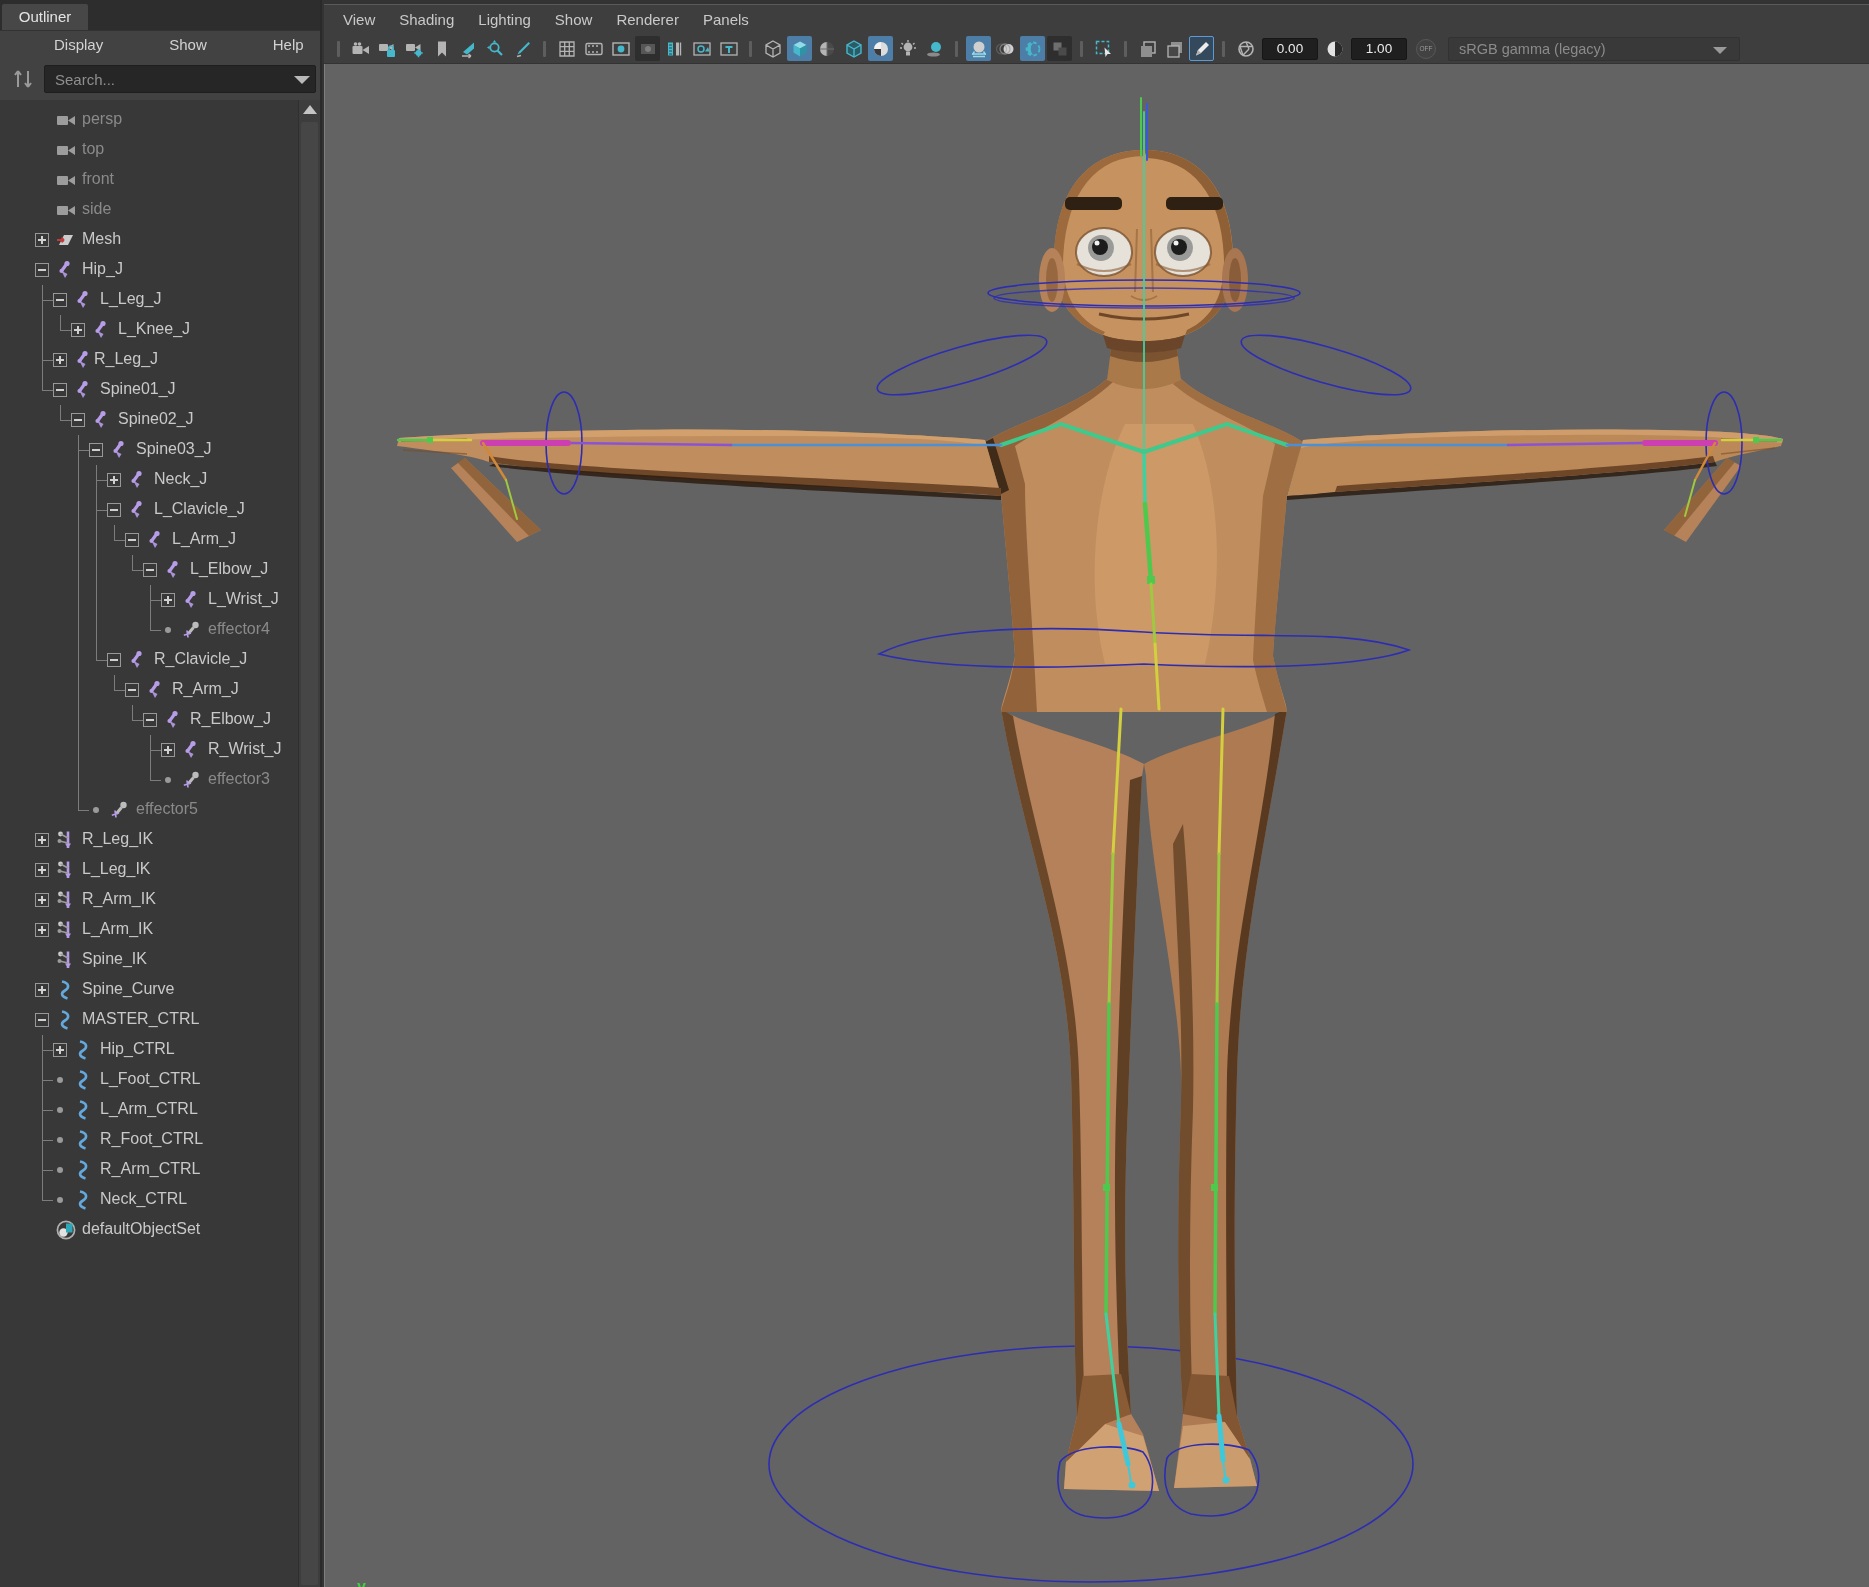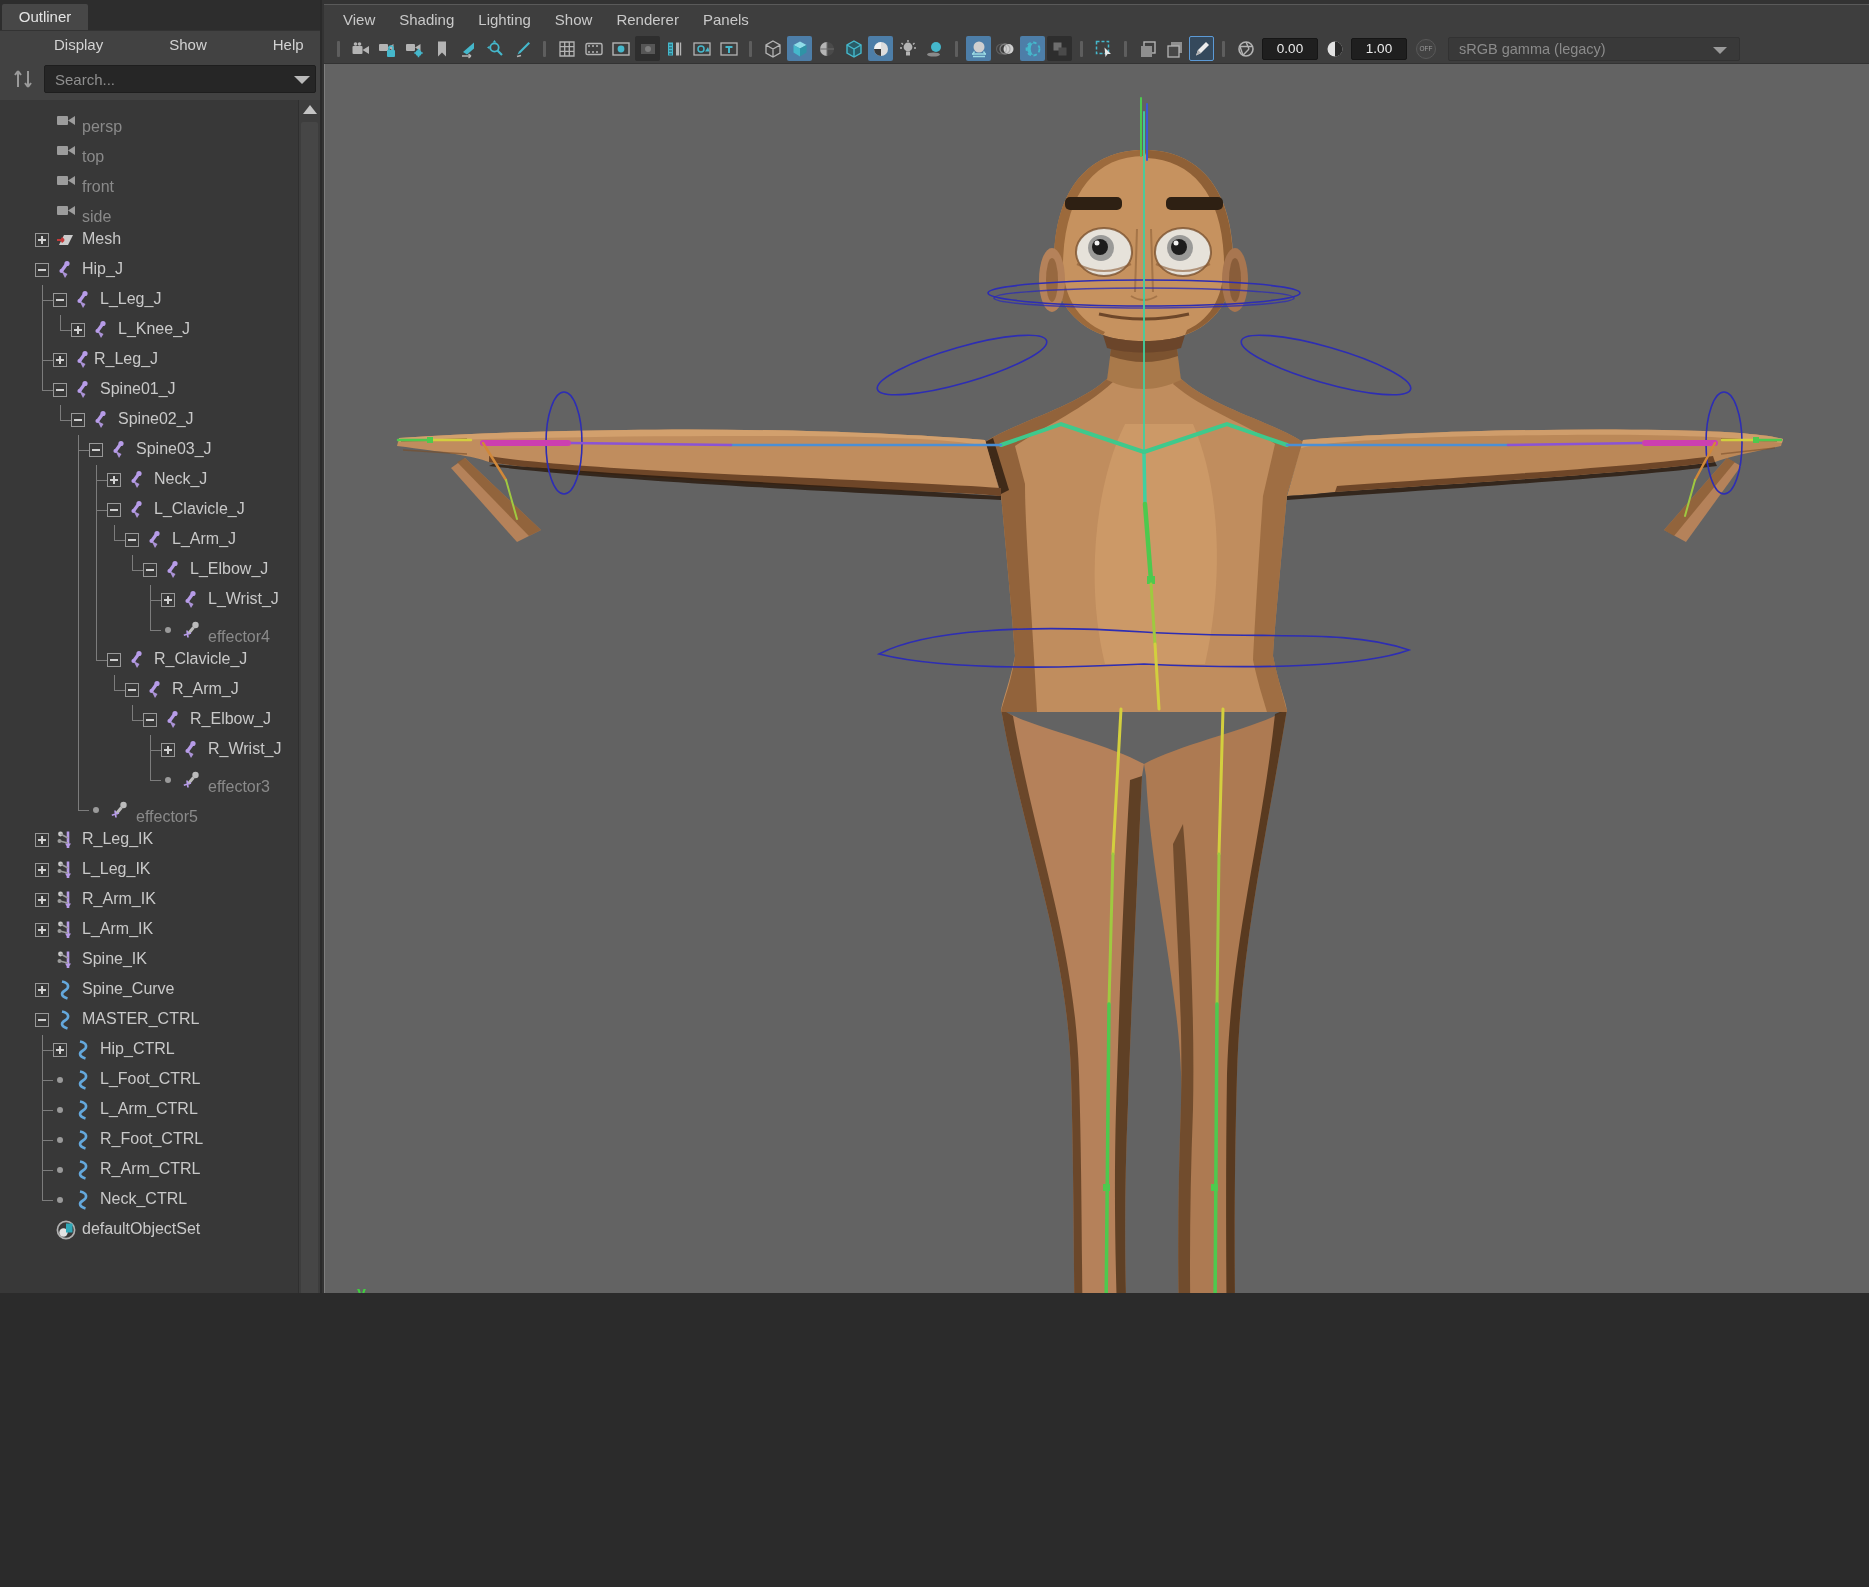--- a/index.html
+++ b/index.html
@@ -1,35 +1,35 @@
 <!DOCTYPE html>
 <html style="--accent_teal: #45b8cc; --icon_gray: #b4b4b4; --active_blue: #4d7ea8; --viewport_bg: #636363; --control_blue: #2d2db4; --joint_lavender: #b79ce8; --curve_blue: #64a8dc; --skin: #bf8b5c; --skin_light: #d5a673; --skin_dark: #7a5130; --skin_shadow: #46301c; --jt_green: #4ec94e; --jt_ygreen: #9fc940; --jt_yellow: #d3cf3e; --jt_teal: #3fd0a0; --jt_cyan: #3fc8da; --jt_blue: #4b8fd4; --jt_purple: #8a53d6; --jt_magenta: #cc3fb0; --jt_orange: #d0883a; --axis_green: #3fd13f;"><head>
 <meta charset="utf-8">
 <style>
   html,body{margin:0;padding:0;background:#2b2b2b;}
   *{box-sizing:border-box;font-family:"Liberation Sans","DejaVu Sans",sans-serif;}
-  #app{position:relative;width:1869px;height:1293px;background:#333;overflow:hidden;}
+  #app{position:relative;width:1869px;height:1587px;background:#333;overflow:hidden;}
 
   
   #outliner{position:absolute;left:0;top:0;width:322px;height:1587px;background:#383838;border-right:2px solid #2a2a2a;}
   .ol-tabstrip{position:absolute;left:0;top:0;width:100%;height:30px;background:#2d2d2d;}
   .ol-tab{position:absolute;left:2px;top:4px;width:86px;height:26px;background:#474747;color:#e4e4e4;
           font-size:15px;line-height:26px;text-align:center;border-radius:2px 2px 0 0;}
   .ol-menus{position:absolute;left:0;top:30px;width:100%;height:28px;background:#424242;display:flex;align-items:center;padding-left:18px;gap:30px;border-top:1px solid #333;}
   .ol-menus span{color:#d2d2d2;font-size:15px;cursor:default;margin-left:36px;}
   .ol-searchrow{position:absolute;left:0;top:58px;width:100%;height:42px;background:#424242;}
   .ol-filtericon{position:absolute;left:10px;top:8px;width:26px;height:26px;}
   .ol-search{position:absolute;left:44px;top:7px;width:272px;height:28px;background:#262626;border:1px solid #1e1e1e;border-radius:2px;
              color:#fef9c3;font-size:15px;padding:0 26px 0 10px;outline:none;}
   .ol-search::placeholder{color:#8f8f8f;}
   .ol-search-arrow{position:absolute;left:294px;top:18px;width:0;height:0;border-left:8px solid transparent;border-right:8px solid transparent;border-top:8px solid #b9b9b9;}
   #otree{position:absolute;left:0;top:100px;width:300px;bottom:0;background:#383838;overflow:hidden;padding-top:5px;}
   .orow{position:relative;height:30px;width:100%;}
   .orow .lbl{position:absolute;top:5px;font-size:16px;color:#c9c9c9;white-space:nowrap;}
-  .orow.gray .lbl{color:#8a8a8a;margin-top:8px;}
+  .orow.gray .lbl{color:#8a8a8a;}
   .exp{position:absolute;top:8px;width:14px;height:14px;border:1px solid #989898;background:#383838;}
   .exp i{position:absolute;background:#cfcfcf;}
   .exp .h{left:2px;right:2px;top:5px;height:2px;}
   .exp .v{top:2px;bottom:2px;left:5px;width:2px;}
   .dot{position:absolute;top:12px;width:6px;height:6px;border-radius:50%;background:#9a9a9a;}
   .gline{position:absolute;width:1px;background:#7c7c7c;}
   .ghor{position:absolute;height:1px;background:#7c7c7c;top:15px;}
   .ticon{position:absolute;top:4px;width:22px;height:22px;}
   .ticon svg{width:22px;height:22px;display:block;}
   #ol-scroll{position:absolute;right:0;top:100px;width:22px;bottom:0;background:#3d3d3d;border-left:1px solid #2f2f2f;}

